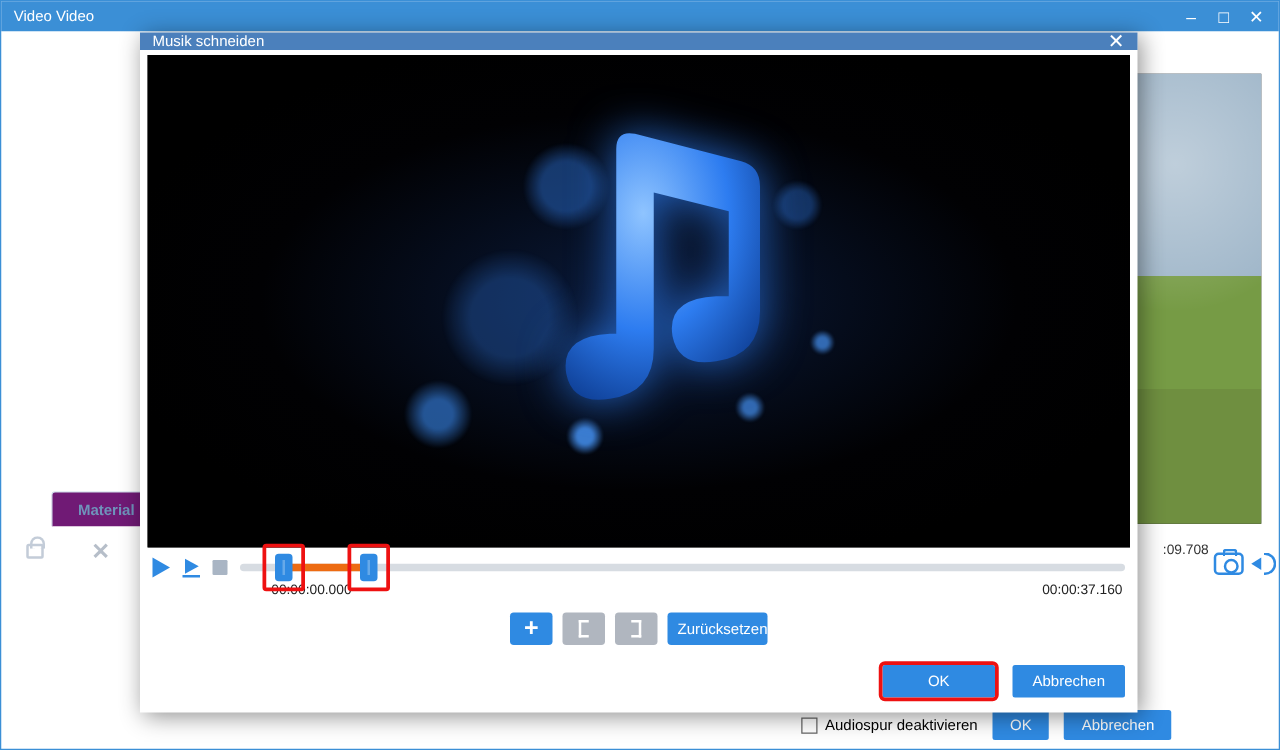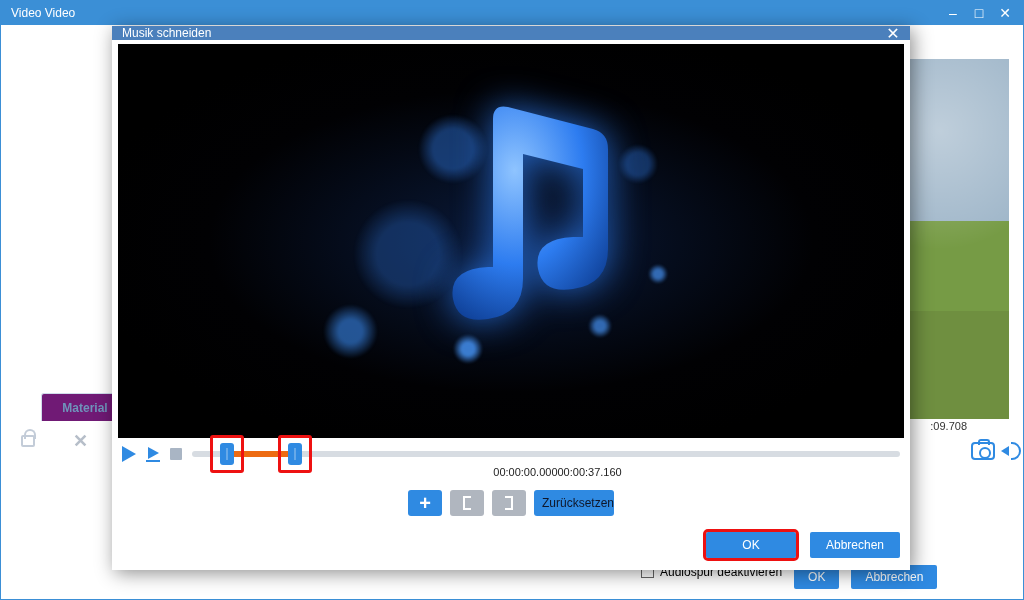--- a/index.html
+++ b/index.html
@@ -28,21 +28,21 @@
   .main-preview {
     position: absolute; top: 58px; right: 14px; width: 106px; height: 360px;
     background: #000;
   }
   .main-preview-inner {
     position:absolute; inset:0;
     background:
       radial-gradient(circle at 35% 20%, #ffffff55, transparent 40%),
       linear-gradient(#9fb6c9 0 45%, #769b45 45% 70%, #6f8f40 70% 100%);
   }
-  .main-time-label { position:absolute; top:419px; right:56px; font-size:11px; color:#333; }
+  .main-time-label { position:absolute; top:433px; right:56px; font-size:11px; color:#333; }
   .camera-icon-row { position:absolute; top:441px; right:2px; display:flex; align-items:center; gap:2px; color:#2f8ae2; }
   .camera-icon { width:24px; height:18px; border:2px solid #2f8ae2; border-radius:4px; position:relative; }
   .camera-icon::before { content:""; position:absolute; top:-5px; right:3px; width:8px; height:4px; border:2px solid #2f8ae2; border-bottom:none; border-radius:3px 3px 0 0; }
   .camera-icon::after  { content:""; position:absolute; top:3px; left:6px; width:8px; height:8px; border:2px solid #2f8ae2; border-radius:50%; }
   .speaker-icon { width:0; height:0; border-top:5px solid transparent; border-bottom:5px solid transparent; border-right:8px solid #2f8ae2; margin-left:4px; position:relative; }
   .speaker-arc { width:10px; height:18px; border:2px solid #2f8ae2; border-left:none; border-radius:0 10px 10px 0; }
 
   .tab-material {
     position:absolute; top:392px; left:28px; width:88px; height:28px;
     background:#701a75; border:1px solid #d0dceb; border-bottom:none; border-radius:3px 3px 0 0;
@@ -51,21 +51,21 @@
   .lock-row {
     position:absolute; top:427px; left:20px; display:flex; align-items:center; gap:38px; height:26px;
     color:#a9b5c4; font-size:16px;
   }
   .lock { width:14px; height:12px; border:2px solid #c3ccd8; border-radius:2px; position:relative; }
   .lock::before { content:""; position:absolute; top:-8px; left:1px; width:8px; height:8px; border:2px solid #c3ccd8; border-bottom:none; border-radius:6px 6px 0 0; }
   .x-icon { font-size:18px; font-weight:bold; color:#b6bec9; }
 
   .footer-row {
     position:absolute; left:640px; right:4px; bottom:4px; height:30px;
-    background:#fff; display:flex; 
+    background:#fff; display:flex; align-items:center;
   }
   .chk { width:13px; height:13px; border:1px solid #666; margin-right:6px; }
   .footer-label { font-size:12px; color:#000; }
   .footer-btn {
     height:24px; padding:0 14px; background:#2f8ae2; color:#fff; font-size:12px;
     display:flex; align-items:center; justify-content:center; border-radius:2px; margin-left:12px;
   }
 
   
   .modal {
@@ -113,33 +113,33 @@
     position:absolute; top:0; height:6px; background:#ed6b12; border-radius:3px;
   }
   .handle {
     position:absolute; top:-8px; width:14px; height:22px; background:#2f8ae2; border-radius:3px;
     display:flex; align-items:center; justify-content:center;
   }
   .handle::after { content:""; width:2px; height:12px; background:#fff4; }
   .red-box {
     position:absolute; top:-16px; width:34px; height:38px; border:3px solid #e11; border-radius:3px;
   }
-  .time-row { display:flex; justify-content:center; font-size:11px; color:#222; margin-top:4px; padding:0 2px 0 95px; }
+  .time-row { display:flex; justify-content:space-between; font-size:11px; color:#222; margin-top:4px; padding:0 2px 0 95px; }
 
   .action-row { display:flex; justify-content:center; gap:8px; margin-top:12px; }
   .sq-btn {
     width:34px; height:26px; border-radius:3px; display:flex; align-items:center; justify-content:center;
     background:#b0b6bf; color:#fff;
   }
   .sq-btn.primary { background:#2f8ae2; font-size:20px; font-weight:bold; line-height:1; }
   .sq-btn .bracket { width:8px; height:14px; border:2px solid #fff; }
   .sq-btn .bracket.l { border-right:none; }
   .sq-btn .bracket.r { border-left:none; }
   .reset-btn {
-    height:26px; padding:0 8px; background:#2f8ae2; color:#0f172a; font-size:12px;
+    height:26px; padding:0 8px; background:#2f8ae2; color:#ffffff; font-size:12px;
     display:flex; align-items:center; border-radius:3px; overflow:hidden; max-width:80px;
   }
 
   .modal-footer { display:flex; justify-content:flex-end; gap:14px; margin-top:16px; }
   .mbtn {
     width:90px; height:26px; background:#2f8ae2; color:#fff; font-size:12px;
     display:flex; align-items:center; justify-content:center; border-radius:2px;
   }
   .ok-highlight { outline:3px solid #e11; outline-offset:0; }
 

